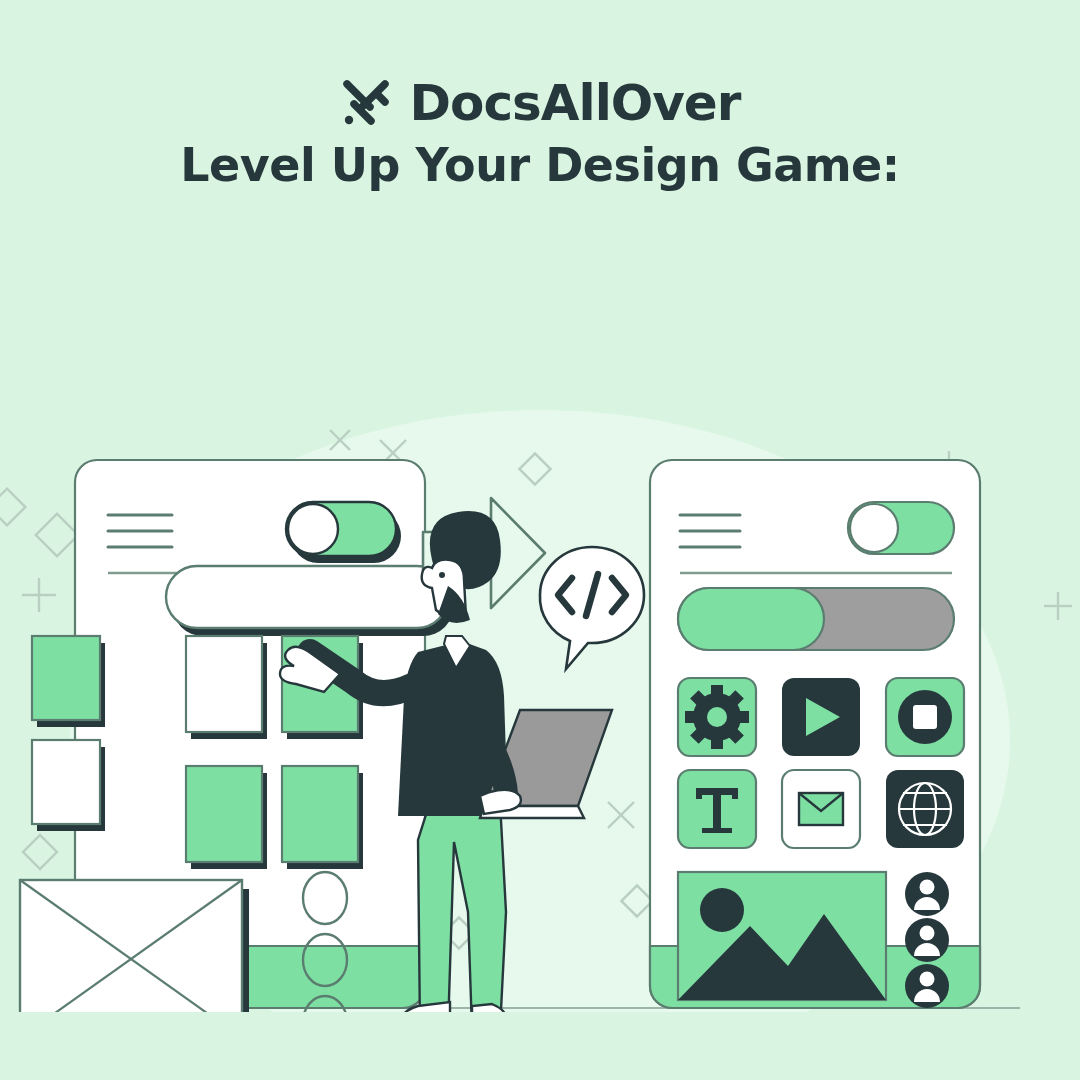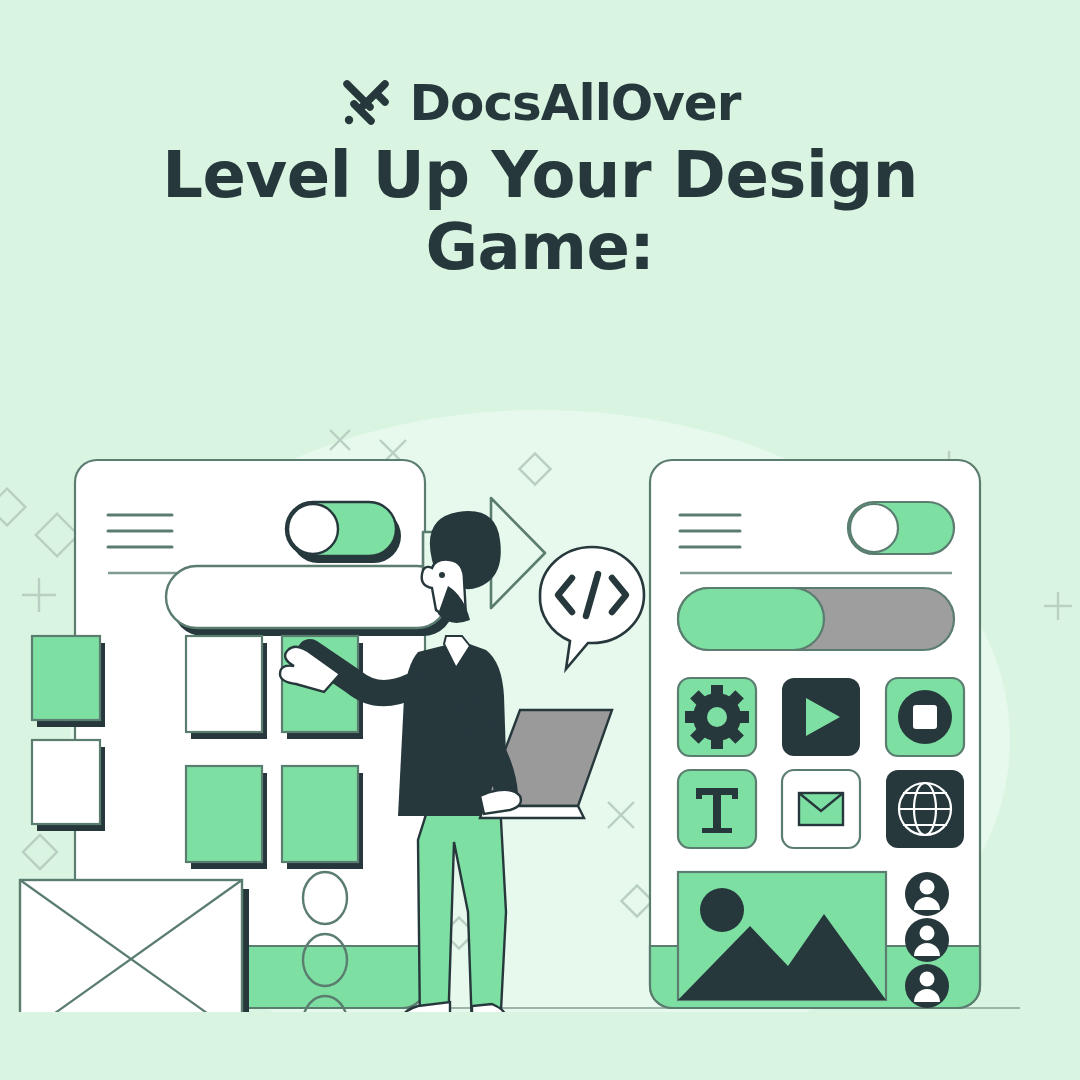--- a/index.html
+++ b/index.html
@@ -25,21 +25,21 @@
   .brand-mark{width:52px;height:52px;display:block;flex:0 0 auto;}
   .brand-name{
     font-size:50px;font-weight:bold;letter-spacing:-1px;
     color:#26383c;line-height:1;white-space:nowrap;
     font-family:"DejaVu Sans", sans-serif;
   }
   .headline{
     position:absolute;top:140px;left:40px;right:40px;
     text-align:center;color:#26383c;
     font-family:"DejaVu Sans", sans-serif;
-    font-weight:bold;font-size:64px;line-height:1.12;
+    font-weight:bold;font-size:46px;line-height:1.12;
     letter-spacing:-0.5px;
   }
   .headline .ln{display:block;}
   
   #illus{position:absolute;left:0;top:410px;width:1080px;height:670px;}
 </style>
 </head>
 <body>
 
 <div id="card">

